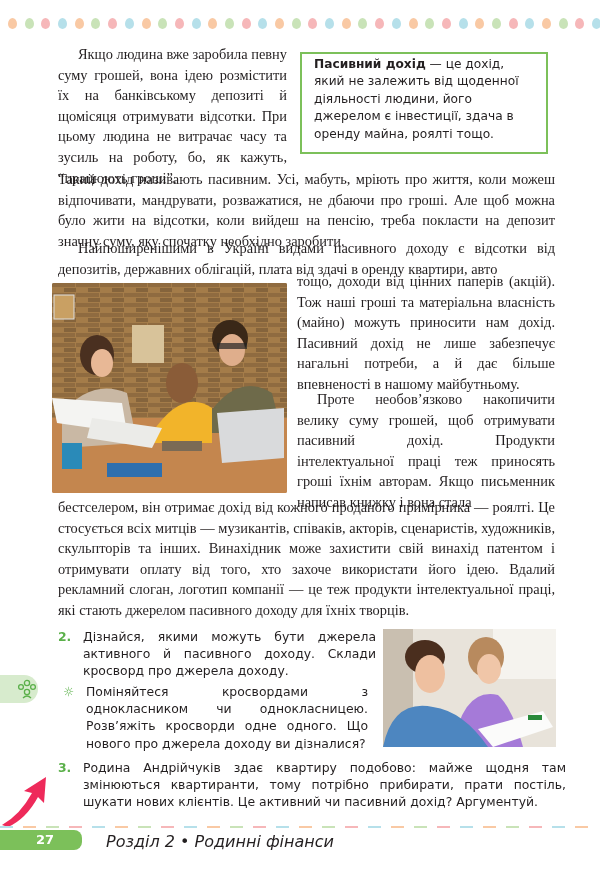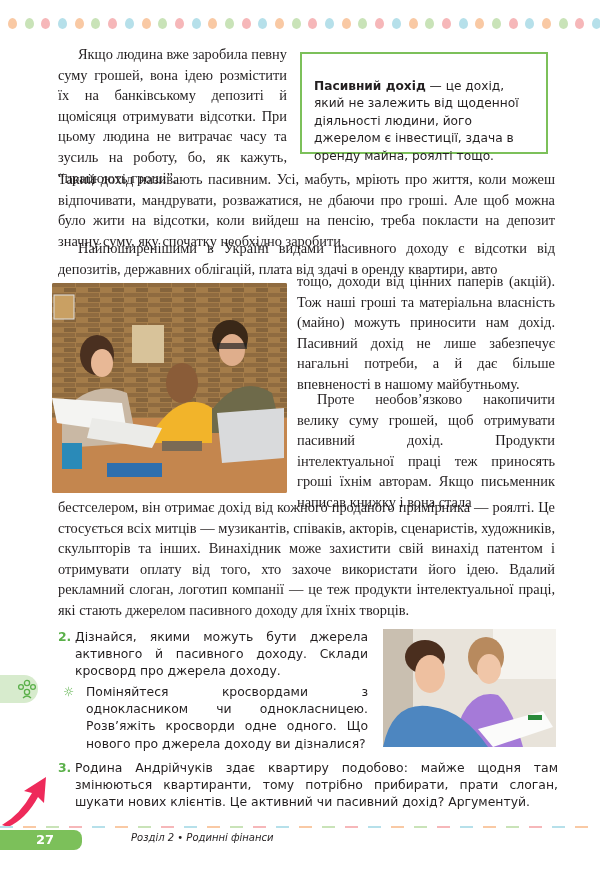--- a/index.html
+++ b/index.html
@@ -6,50 +6,50 @@
   body { width: 600px; height: 878px; position: relative; overflow: hidden; font-family: "DejaVu Serif", serif; color: #231f20; }
 
   .dots { position: absolute; top: 18px; left: 8px; width: 592px; height: 12px; display: flex; gap: 7.7px; }
   .dot { width: 9px; height: 11px; border-radius: 50% 50% 50% 50% / 55% 55% 45% 45%; flex: 0 0 auto; }
 
   .serif { font-family: "Liberation Serif", "DejaVu Serif", serif; font-size: 14.4px; line-height: 20.6px; text-align: justify; }
   .sans { font-family: "DejaVu Sans", "Liberation Sans", sans-serif; }
 
   .p1 { position: absolute; left: 58px; top: 44px; width: 229px; }
   .indent { text-indent: 20px; }
-  .defbox { position: absolute; left: 300px; top: 52px; width: 248px; height: 102px; border: 2.5px solid #7cc05a; box-sizing: border-box; padding: 24px 12px; font-size: 12.2px; line-height: 17.4px; }
+  .defbox { position: absolute; left: 300px; top: 52px; width: 248px; height: 102px; border: 2.5px solid #7cc05a; box-sizing: border-box; padding: 2px 12px; font-size: 12.2px; line-height: 17.4px; }
   .defbox b { font-weight: bold; }
 
   .p-full { position: absolute; left: 58px; width: 497px; }
   .p-right { position: absolute; left: 297px; width: 258px; }
 
   .photo1 { position: absolute; left: 52px; top: 283px; width: 235px; height: 210px; border-radius: 2px; overflow: hidden;
     background: linear-gradient(180deg, #8a6a3c 0%, #a07a45 30%, #6c5a42 55%, #c08a55 70%, #b9844f 100%); }
   .photo2 { position: absolute; left: 383px; top: 629px; width: 173px; height: 118px; overflow: hidden;
     background: linear-gradient(90deg, #dcd7cf 0%, #f1ede7 60%, #e6e2da 100%); }
 
   .task { position: absolute; font-size: 12.4px; line-height: 17.2px; }
   .task-num { color: #5bb04a; font-weight: bold; position: absolute; left: 0; top: 0; }
-  .task-text { position: absolute; left: 17px; top: 0; text-align: left; }
+  .task-text { position: absolute; left: 25px; top: 0; text-align: left; }
   .t2 { left: 58px; top: 628px; width: 310px; height: 60px; }
   .t2sub { left: 63px; top: 683px; width: 305px; height: 70px; }
   .t3 { left: 58px; top: 759px; width: 500px; height: 54px; }
   .t2sub .task-text, .t3 .task-text, .t2 .task-text { text-align: justify; }
 
   .group-tab { position: absolute; left: 0; top: 675px; width: 38px; height: 28px; background: #d7ebcd; border-radius: 0 14px 14px 0; }
   .group-icon { position: absolute; left: 16px; top: 3px; width: 22px; height: 22px; }
 
   .arrow { position: absolute; left: 0; top: 775px; width: 52px; height: 52px; }
 
   .dashes { position: absolute; left: 0; top: 826px; width: 600px; height: 3px; display: flex; gap: 10px; }
   .dash { width: 13px; height: 2px; flex: 0 0 auto; }
 
   .page-badge { position: absolute; left: 0; top: 830px; width: 82px; height: 20px; background: #7cc05a; border-radius: 0 8px 8px 0; color: #fff; font-weight: bold; font-size: 13px; line-height: 20px; text-align: center; }
   .page-badge span { display: inline-block; padding-left: 8px; }
-  .chapter { position: absolute; left: 106px; top: 832px; font-style: italic; font-size: 10px; color: #231f20; margin-left: 25px; }
+  .chapter { position: absolute; left: 106px; top: 832px; font-style: italic; font-size: 16px; color: #231f20; }
 </style>
 </head>
 <body>
 
 <div class="dots" id="dots">
     <span class="dot" style="background: rgb(249, 201, 164);"></span>
     <span class="dot" style="background: rgb(201, 227, 184);"></span>
     <span class="dot" style="background: rgb(246, 183, 185);"></span>
     <span class="dot" style="background: rgb(182, 224, 234);"></span>
     <span class="dot" style="background: rgb(249, 201, 164);"></span>
@@ -167,21 +167,21 @@
     <ellipse cx="42" cy="28" rx="20" ry="17" fill="#4a2e1e"></ellipse>
     <ellipse cx="47" cy="45" rx="15" ry="19" fill="#eec0a0"></ellipse>
     <path d="M0 118 Q10 70 50 78 Q80 82 105 118 Z" fill="#4d86c0"></path>
     <path d="M95 100 L160 82 L170 98 L110 118 Z" fill="#fbfbfa"></path>
     <rect x="145" y="86" width="14" height="5" fill="#2a8a3a"></rect>
   </svg>
 </div>
 
 <div class="task sans t3">
   <span class="task-num">3.</span>
-  <span class="task-text" style="width:483px;">Родина Андрійчуків здає квартиру подобово: майже щодня там змінюються квартиранти, тому потрібно прибирати, прати слоган, шукати нових клієнтів. Це активний чи пасивний дохід? Аргументуй.</span>
+  <span class="task-text" style="width:483px;">Родина Андрійчуків здає квартиру подобово: майже щодня там змінюються квартиранти, тому потрібно прибирати, прати постіль, шукати нових клієнтів. Це активний чи пасивний дохід? Аргументуй.</span>
 </div>
 
 <svg class="arrow" viewBox="0 0 52 52">
   <path d="M2 50 Q20 40 32 18 L24 16 L46 2 L44 28 L38 22 Q26 44 8 52 Z" fill="#ee2a5a"></path>
 </svg>
 
 <div class="dashes" id="dashes">
     <span class="dash" style="background: rgb(182, 224, 234);"></span>
     <span class="dash" style="background: rgb(249, 201, 164);"></span>
     <span class="dash" style="background: rgb(201, 227, 184);"></span>

